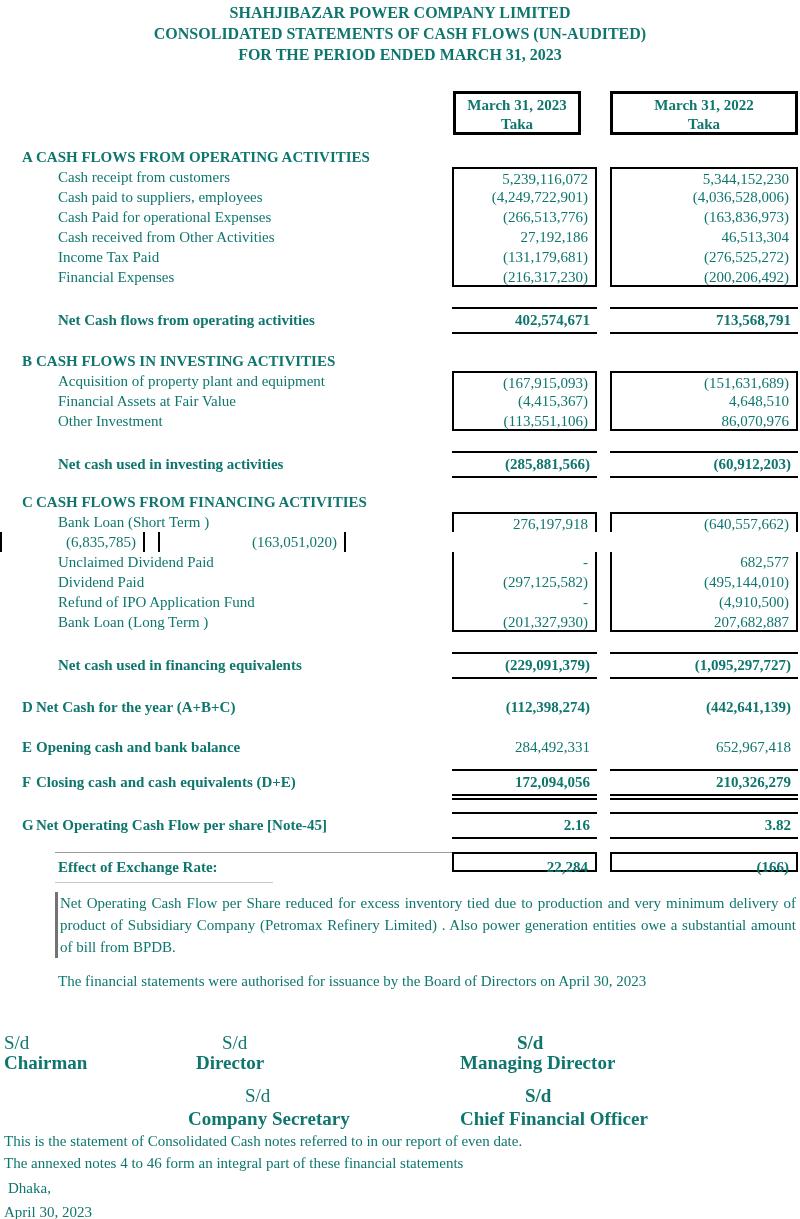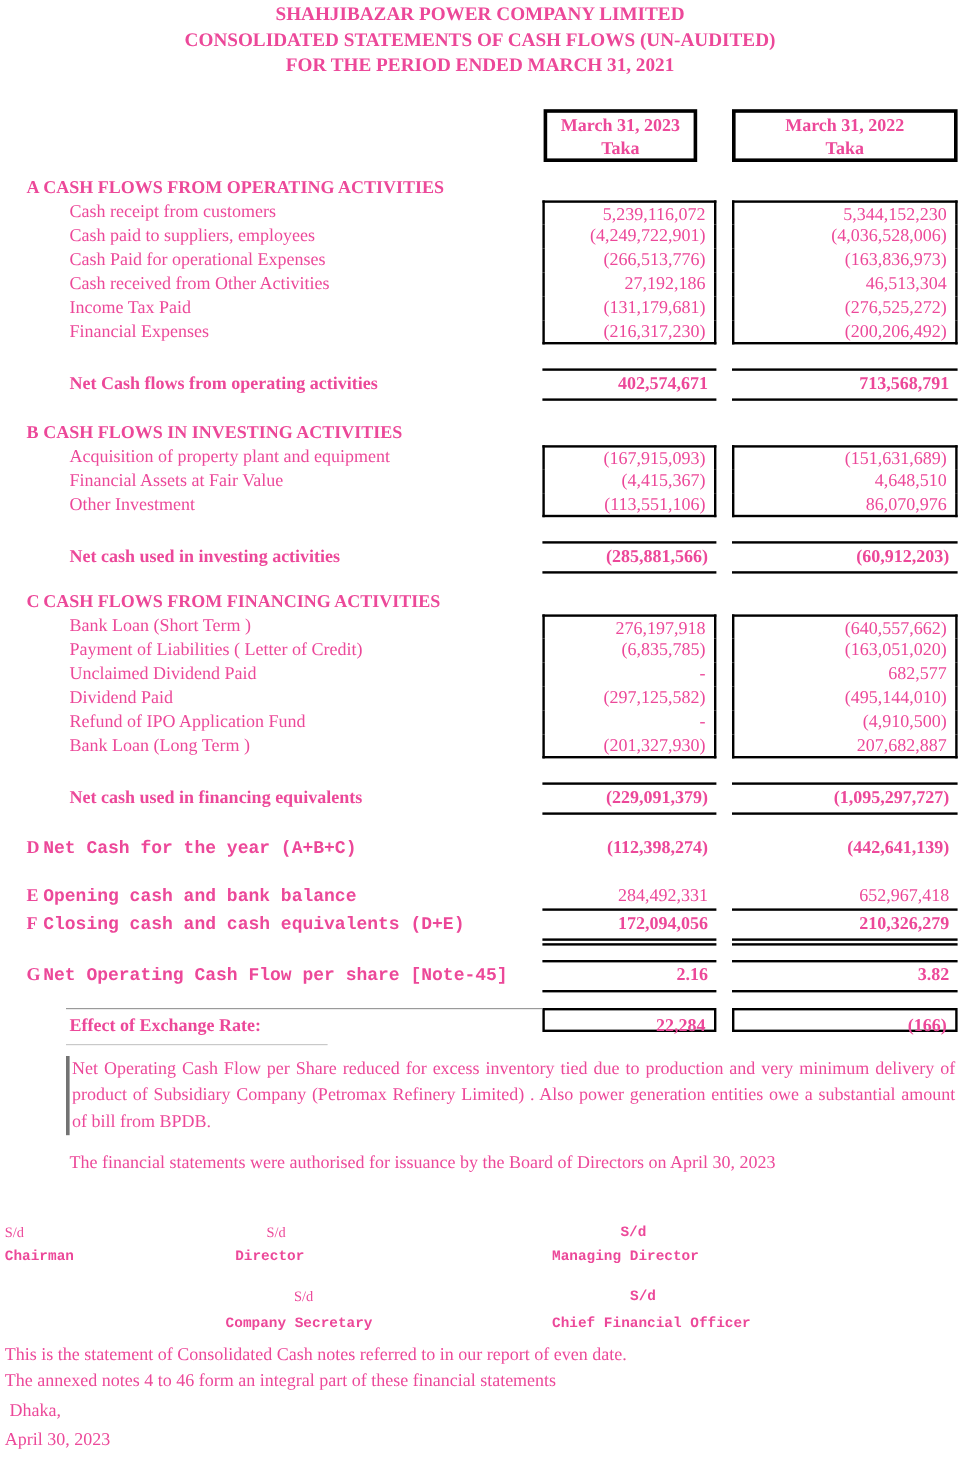--- a/index.html
+++ b/index.html
@@ -1,18 +1,18 @@
 <!DOCTYPE html>
 <html><head>
 <meta charset="utf-8">
 <style>
   html,body { margin:0; padding:0; background:#fff; }
   .page {
     position:relative; width:800px; height:1219px; background:#fff;
-    font-family:"Liberation Serif", serif; color:#ec4899; overflow:hidden;
+    font-family:"Liberation Serif", serif; color:#0f766e; overflow:hidden;
   }
   
   .title-block { padding-top:2px; text-align:center; font-weight:bold; font-size:16px; line-height:21px; }
   
   .cols { position:relative; height:44px; margin-top:26px; }
   .hbox {
     position:absolute; top:0; height:44px; box-sizing:border-box;
     border:3px solid #000; text-align:center; font-weight:bold; font-size:15px; line-height:19px; padding-top:2px;
   }
   .hbox.c1 { left:453px; width:128px; }
@@ -43,54 +43,54 @@
   .sumrow.boldvals .v { font-weight:bold; }
   
   .subrow.dbl .v { border-bottom:6px double #000; height:31px; }
   
   .mt-secA { margin-top:12px; }
   .mt-sub  { margin-top:20px; }
   .mt-secB { margin-top:17px; }
   .mt-secC { margin-top:14px; }
   .mt-D { margin-top:18px; }
   .mt-E { margin-top:20px; }
-  .mt-F { }
+  .mt-F { margin-top:12px; }
   .mt-G { margin-top:12px; }
   
   .effrow { margin-top:13px; font-weight:bold; }
   .eff-lbl {
     margin-left:55px; width:397px; box-sizing:border-box; border-top:1px solid #9a9a9a;
     position:relative; padding-left:3px; line-height:29px; white-space:nowrap;
   }
   .eff-lbl::after { content:""; position:absolute; left:0; top:29px; width:218px; height:1px; background:#c9c9c9; }
   .effv { border:2px solid #000; height:20px; line-height:26px; box-sizing:border-box; }
   
   .note {
     margin-left:55px; margin-top:10px; width:741px; box-sizing:border-box;
     border-left:3px solid #737373; padding-left:2px; font-size:15px; line-height:22px; text-align:justify;
   }
   .auth { margin-left:58px; margin-top:13px; font-size:15px; line-height:20px; }
   
-  .sigs { position:relative; height:98px; margin-top:41px; font-size:12px; }
+  .sigs { position:relative; height:98px; margin-top:41px; font-size:19px; }
   .sigs span { position:absolute; white-space:nowrap; }
-  .b { font-weight:bold;font-family:Liberation Mono, monospace; }
+  .b { font-weight:bold; }
   
   .foot { font-size:15px; line-height:22px; margin-left:4px; }
   .foot .place { margin-left:4px; margin-top:3px; }
   .foot .date { margin-top:2px; }
 </style>
 </head>
 <body>
 
 <div class="page">
 
   <div class="title-block">
     <div>SHAHJIBAZAR POWER COMPANY LIMITED</div>
     <div>CONSOLIDATED STATEMENTS OF CASH FLOWS (UN-AUDITED)</div>
-    <div>FOR THE PERIOD ENDED  MARCH 31, 2021</div>
+    <div>FOR THE PERIOD ENDED  MARCH 31, 2023</div>
   </div>
 
   <div class="cols">
     <div class="hbox c1">
       <div>March 31, 2023</div>
       <div>Taka</div>
     </div>
     <div class="hbox c2">
       <div>March 31, 2022</div>
       <div>Taka</div>
@@ -182,21 +182,20 @@
     <span>CASH FLOWS FROM FINANCING  ACTIVITIES</span>
   </div>
   <div class="grp">
     <div class="row first">
       <div class="lbl ind">Bank Loan (Short Term )</div>
       <div class="v v1">276,197,918</div>
       <div class="sp"></div>
       <div class="v v2">(640,557,662)</div>
     </div>
     <div class="row">
-      <div class="lbl ind">Payment of Liabilities ( Letter of Credit)</div>
       <div class="v v1">(6,835,785)</div>
       <div class="sp"></div>
       <div class="v v2">(163,051,020)</div>
     </div>
     <div class="row">
       <div class="lbl ind">Unclaimed Dividend Paid</div>
       <div class="v v1">-</div>
       <div class="sp"></div>
       <div class="v v2">682,577</div>
     </div>

